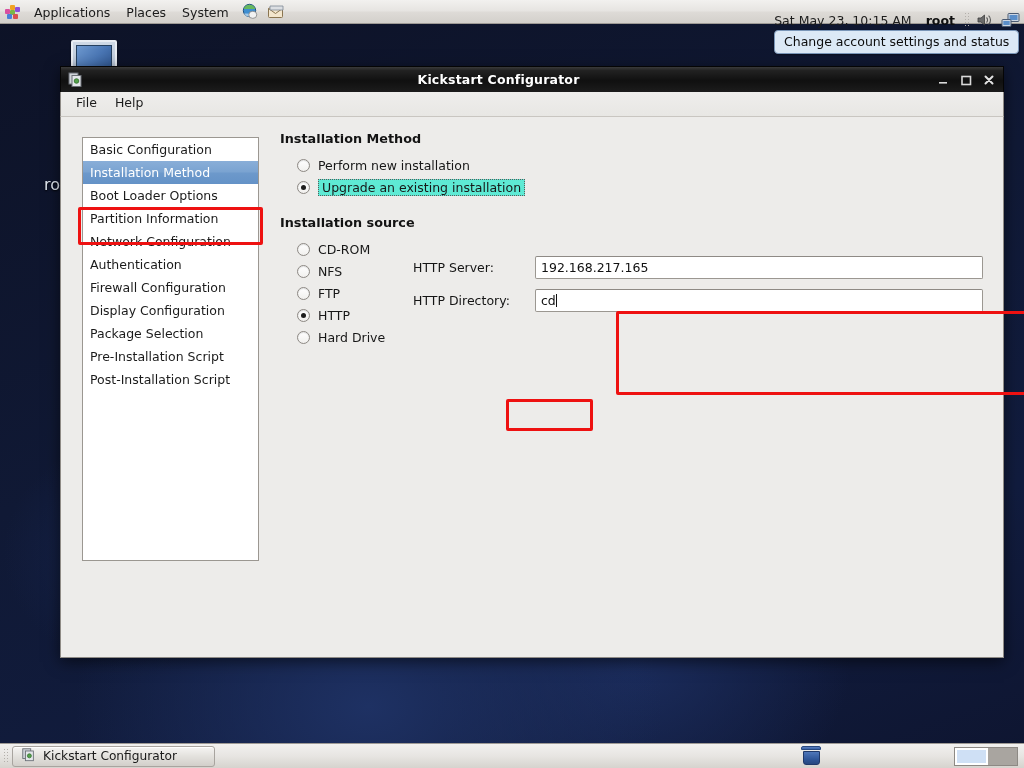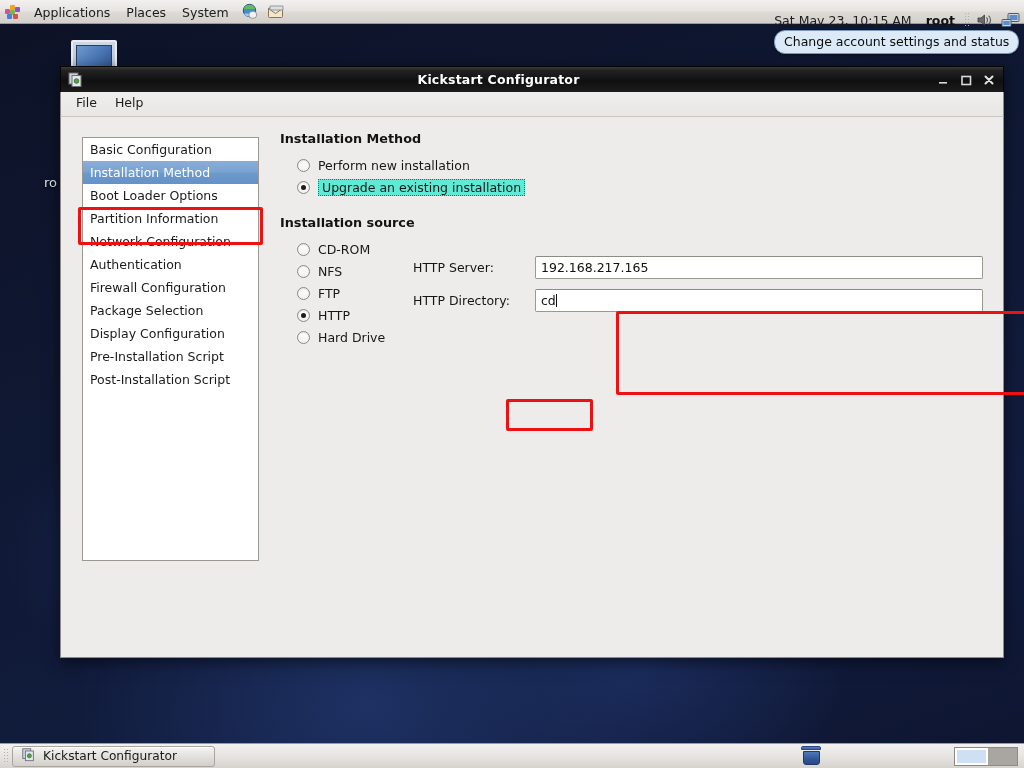--- a/index.html
+++ b/index.html
@@ -58,21 +58,21 @@
   .app-icon i {
     position: absolute; width: 5px; height: 5px; border-radius: 1px; display: block;
   }
 
   
   #tooltip {
     position: absolute; left: 774px; top: 30px;
     padding: 3px 9px 4px 9px;
     background: #dce9f6;
     border: 1px solid #7a96b8;
-    border-radius: 11px;
+    border-radius: 4px;
     font-size: 12.5px; color: #0c0c0c;
     white-space: nowrap;
     box-shadow: 0 1px 2px rgba(0,0,0,0.35);
   }
 
   
   #desktop-icon {
     position: absolute; left: 62px; top: 40px;
     width: 64px; text-align: center;
   }
@@ -92,21 +92,21 @@
   .monitor-base {
     width: 20px; height: 5px; margin: 0 auto;
     background: #b9c4d2; border-radius: 0 0 2px 2px;
   }
   #desktop-icon .dlabel {
     margin-top: 3px; font-size: 11.5px; color: #e9eef6;
     text-shadow: 0 1px 2px #000;
   }
   #desktop-text-2 {
     position: absolute; left: 44px; top: 175px;
-    font-size: 13px; color: #dfe6f0; text-shadow: 0 1px 2px #000;
+    font-size: 16px; color: #dfe6f0; text-shadow: 0 1px 2px #000;
   }
 
   
   #window {
     position: absolute; left: 60px; top: 66px;
     width: 944px; height: 592px;
     box-shadow: 0 4px 14px rgba(0,0,0,0.55);
   }
   #titlebar {
     height: 26px; width: 100%;
@@ -397,22 +397,22 @@
     <div id="win-body">
 
       <div id="sidebar">
         <div class="side-item">Basic Configuration</div>
         <div class="side-item selected">Installation Method</div>
         <div class="side-item">Boot Loader Options</div>
         <div class="side-item">Partition Information</div>
         <div class="side-item">Network Configuration</div>
         <div class="side-item">Authentication</div>
         <div class="side-item">Firewall Configuration</div>
+        <div class="side-item">Display Configuration</div>
         <div class="side-item">Package Selection</div>
-        <div class="side-item">Display Configuration</div>
         <div class="side-item">Pre-Installation Script</div>
         <div class="side-item">Post-Installation Script</div>
       </div>
 
       <div id="main-pane">
 
         <div class="section-title">Installation Method</div>
 
         <div class="radio-row">
           <span class="radio"></span>

